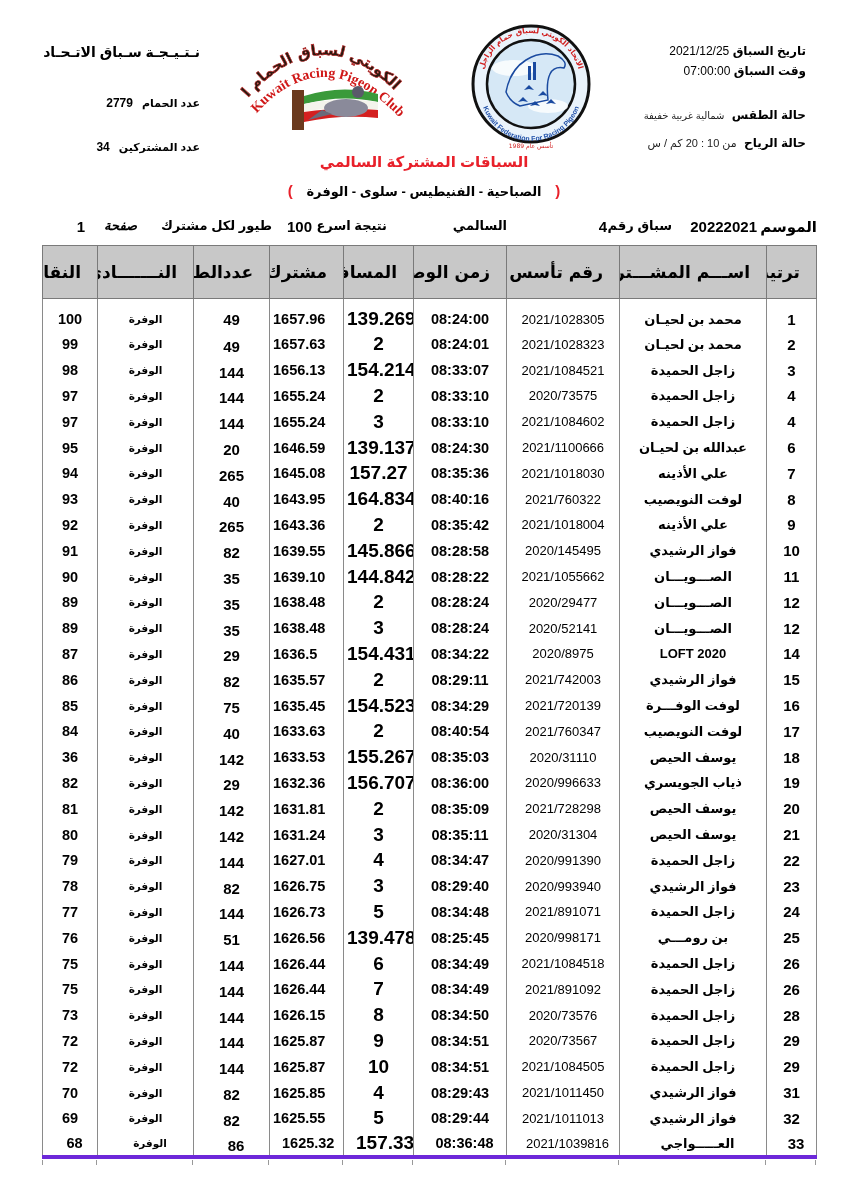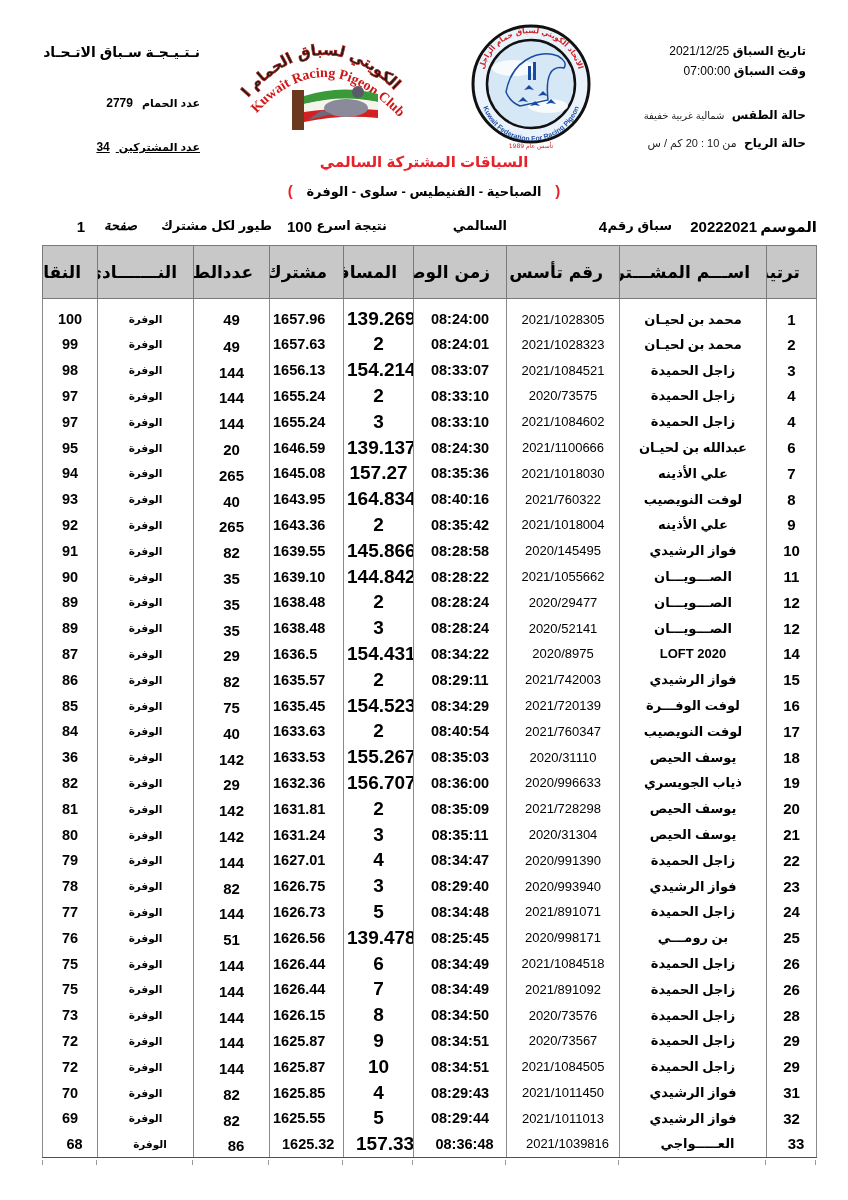--- a/index.html
+++ b/index.html
@@ -30,21 +30,21 @@
   
   .meta { left: 42px; width: 775px; top: 218px; height: 20px; direction: rtl; font-weight: bold; font-size: 13px; }
   .meta span { position: absolute; white-space: nowrap; }
   .meta .big { font-size: 15px; }
 
   
   table.results { position: absolute; left: 42px; top: 245px; width: 774px; border-collapse: collapse; direction: rtl; table-layout: fixed; }
   table.results th { background: #c8c8c8; height: 40px; font-size: 17px; font-weight: bold; border: 1px solid #7a7a7a; padding: 16px; white-space: nowrap; overflow: hidden; font-family: "DejaVu Sans", "Liberation Sans", sans-serif; font-weight: 700; }
   table.results td { height: 25.8px; border-left: 1px solid #8a8a8a; border-right: 1px solid #8a8a8a; text-align: center; font-size: 14px; font-weight: bold; padding: 0 3px; white-space: nowrap; overflow: hidden; }
   table.results tr.first td { padding-top: 8px; height: 33px; }
-  table.results tr.last td { border-bottom: 1px solid #6d28d9; padding-left: 12px; }
+  table.results tr.last td { border-bottom: 4px solid #6d28d9; padding-left: 12px; }
   table.results td.c-rank { font-size: 15px; }
   table.results td.c-name { font-size: 13px; margin-top: 29px; }
   table.results td.c-ring { font-weight: normal; font-size: 13px; }
   table.results td.c-time { font-size: 14.5px; }
   table.results td.c-dist { font-size: 19px; }
   table.results td.c-speed { font-size: 14.5px; text-align: left; }
   table.results td.c-birds { font-size: 15px; padding-top: 4px; }
   table.results td.c-club { font-size: 10.5px; }
   table.results td.c-points { font-size: 14.5px; }
   table.results th.h-rank, table.results td.c-rank { }
@@ -53,21 +53,21 @@
   .ticks i { position: absolute; top: 0; width: 1px; height: 5px; background: #999; }
 </style>
 </head>
 <body>
 
 <div class="abs tl-title">نـتـيـجـة سـباق الاتـحـاد</div>
 <div class="abs tl-line" style="top:96px;">
   <span>عدد الحمام</span>
   <span class="num">2779</span>
 </div>
-<div class="abs tl-line" style="top:140px;text-decoration:underline;">
+<div class="abs tl-line" style="top:140px;">
   <span>عدد المشتركين</span>
   <span class="num">34</span>
 </div>
 
 <div class="abs logo-club">
   <svg width="178" height="112" viewBox="0 0 178 112">
     <defs>
       <path id="arcTop" d="M 14 78 Q 90 -10 168 74" fill="none"></path>
       <path id="arcMid" d="M 26 90 Q 92 18 166 94" fill="none"></path>
     </defs>

